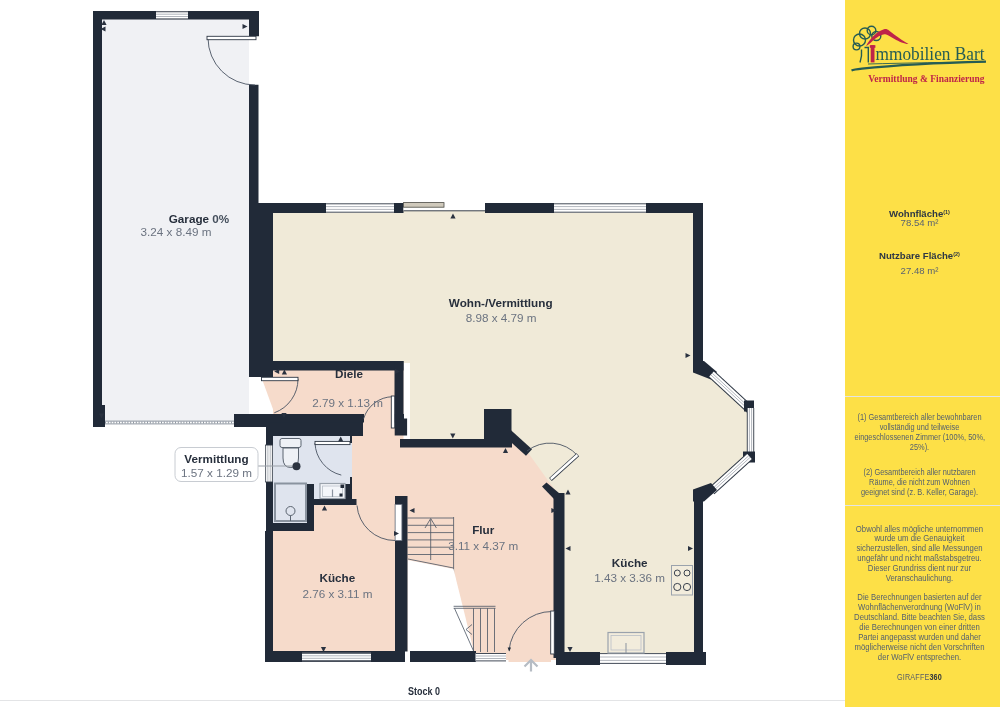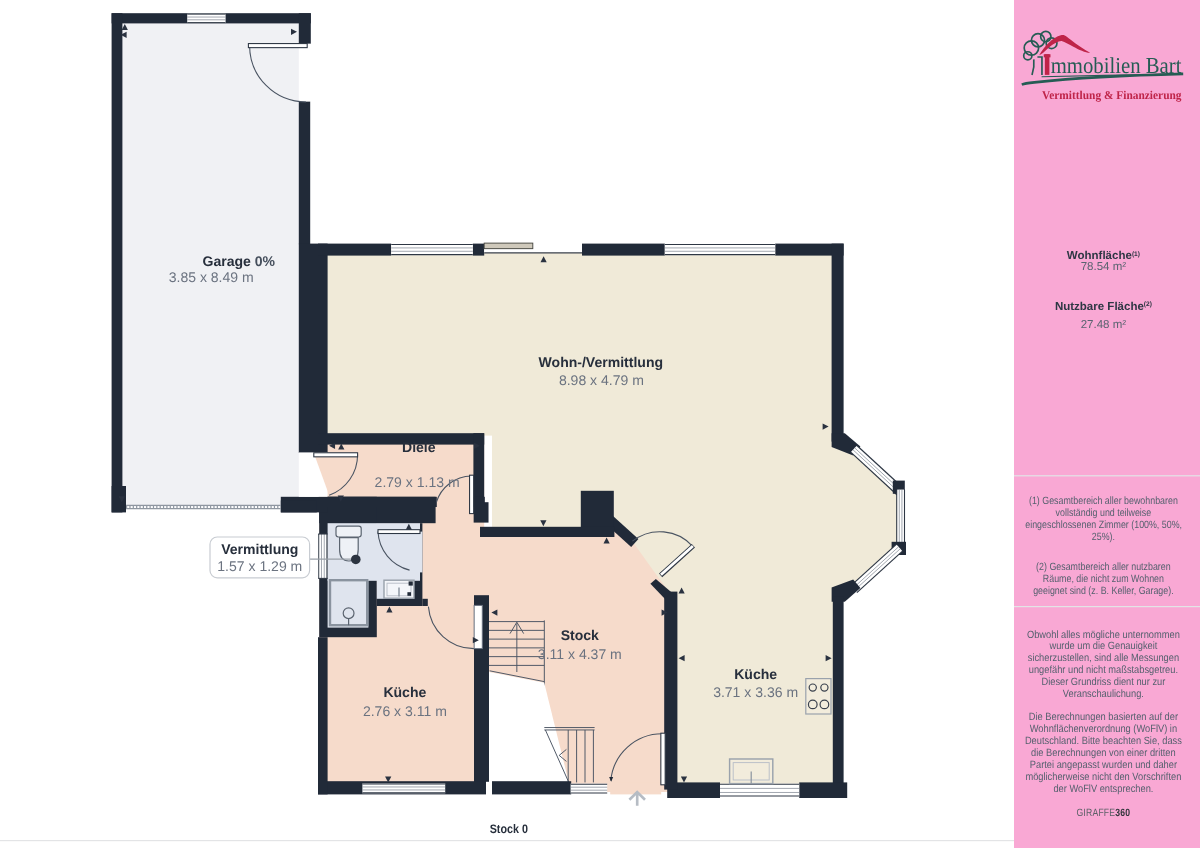--- a/index.html
+++ b/index.html
@@ -2,21 +2,21 @@
 <html><head>
 <meta charset="utf-8">
 <style>
   html,body{margin:0;padding:0;background:#fff;}
   #page{position:relative;width:1000px;height:707px;background:#fff;overflow:hidden;
         font-family:"Liberation Sans",sans-serif;}
   #plan{position:absolute;left:0;top:0;}
   .lbl{position:absolute;text-align:center;white-space:nowrap;transform:translateX(-50%);}
   .rname{font-weight:700;color:#272f3c;font-size:11.7px;letter-spacing:0;}
   .rdim{color:#6b7380;font-size:11.7px;letter-spacing:0;}
-  #sidebar{position:absolute;left:845px;top:0;width:155px;height:707px;background:#f9a8d4;}
+  #sidebar{position:absolute;left:845px;top:0;width:155px;height:707px;background:#fde047;}
   .vdiv{position:absolute;left:845px;top:0;width:1px;height:703px;background:#e3e4e6;}
   .hdiv{position:absolute;background:#e3e4e6;height:1px;}
   .sb{position:absolute;left:-3px;width:155px;text-align:center;color:#4f5b69;white-space:nowrap;}
 </style>
 </head>
 <body>
 <div id="page">
 
   <svg id="plan" width="845" height="707" viewBox="0 0 845 707">
 
@@ -321,39 +321,39 @@
     </g>
 
     <g>
       <line x1="258" y1="466" x2="296" y2="466" stroke="#9aa0a8" stroke-width="1"></line>
       <circle cx="296.5" cy="466.2" r="4" fill="#2c3440"></circle>
       <rect x="175" y="447.5" width="83" height="34" rx="6" fill="#ffffff" stroke="#c8ccd2" stroke-width="1"></rect>
     </g>
   </svg>
 
   <div class="lbl rname" style="left:175px;top:211.8px;padding-left:48px;">Garage <span style="color:#454f5c;">0%</span></div>
-  <div class="lbl rdim" style="left:176px;top:225.4px;">3.85 x 8.49 m</div>
+  <div class="lbl rdim" style="left:176px;top:225.4px;">3.24 x 8.49 m</div>
 
   <div class="lbl rname" style="left:500.7px;top:296px;">Wohn-/Vermittlung</div>
   <div class="lbl rdim" style="left:501.2px;top:311px;">8.98 x 4.79 m</div>
 
   <div class="lbl rname" style="left:349px;top:367.2px;">Diele</div>
   <div class="lbl rdim" style="left:347.6px;top:386px;margin-top:10px;">2.79 x 1.13 m</div>
 
   <div class="lbl rname" style="left:216.5px;top:452.3px;">Vermittlung</div>
   <div class="lbl rdim" style="left:216.5px;top:466.3px;">1.57 x 1.29 m</div>
 
-  <div class="lbl rname" style="left:483.2px;top:522.9px;">Stock</div>
+  <div class="lbl rname" style="left:483.2px;top:522.9px;">Flur</div>
   <div class="lbl rdim" style="left:483.2px;top:538.8px;">3.11 x 4.37 m</div>
 
   <div class="lbl rname" style="left:337.4px;top:570.6px;">Küche</div>
   <div class="lbl rdim" style="left:337.4px;top:586.5px;">2.76 x 3.11 m</div>
 
   <div class="lbl rname" style="left:629.7px;top:555.7px;">Küche</div>
-  <div class="lbl rdim" style="left:629.7px;top:571.1px;">3.71 x 3.36 m</div>
+  <div class="lbl rdim" style="left:629.7px;top:571.1px;">1.43 x 3.36 m</div>
 
   <div class="lbl rname" style="left:424px;top:685.5px;font-size:10.3px;transform:translateX(-50%) scaleX(0.87);">Stock 0</div>
 
   <div class="vdiv"></div>
 
   <div class="hdiv" style="left:0;top:699.5px;width:1000px;"></div>
 
   <div id="sidebar">
 
     <svg width="155" height="100" viewBox="0 0 155 100" style="position:absolute;left:0;top:0;">

